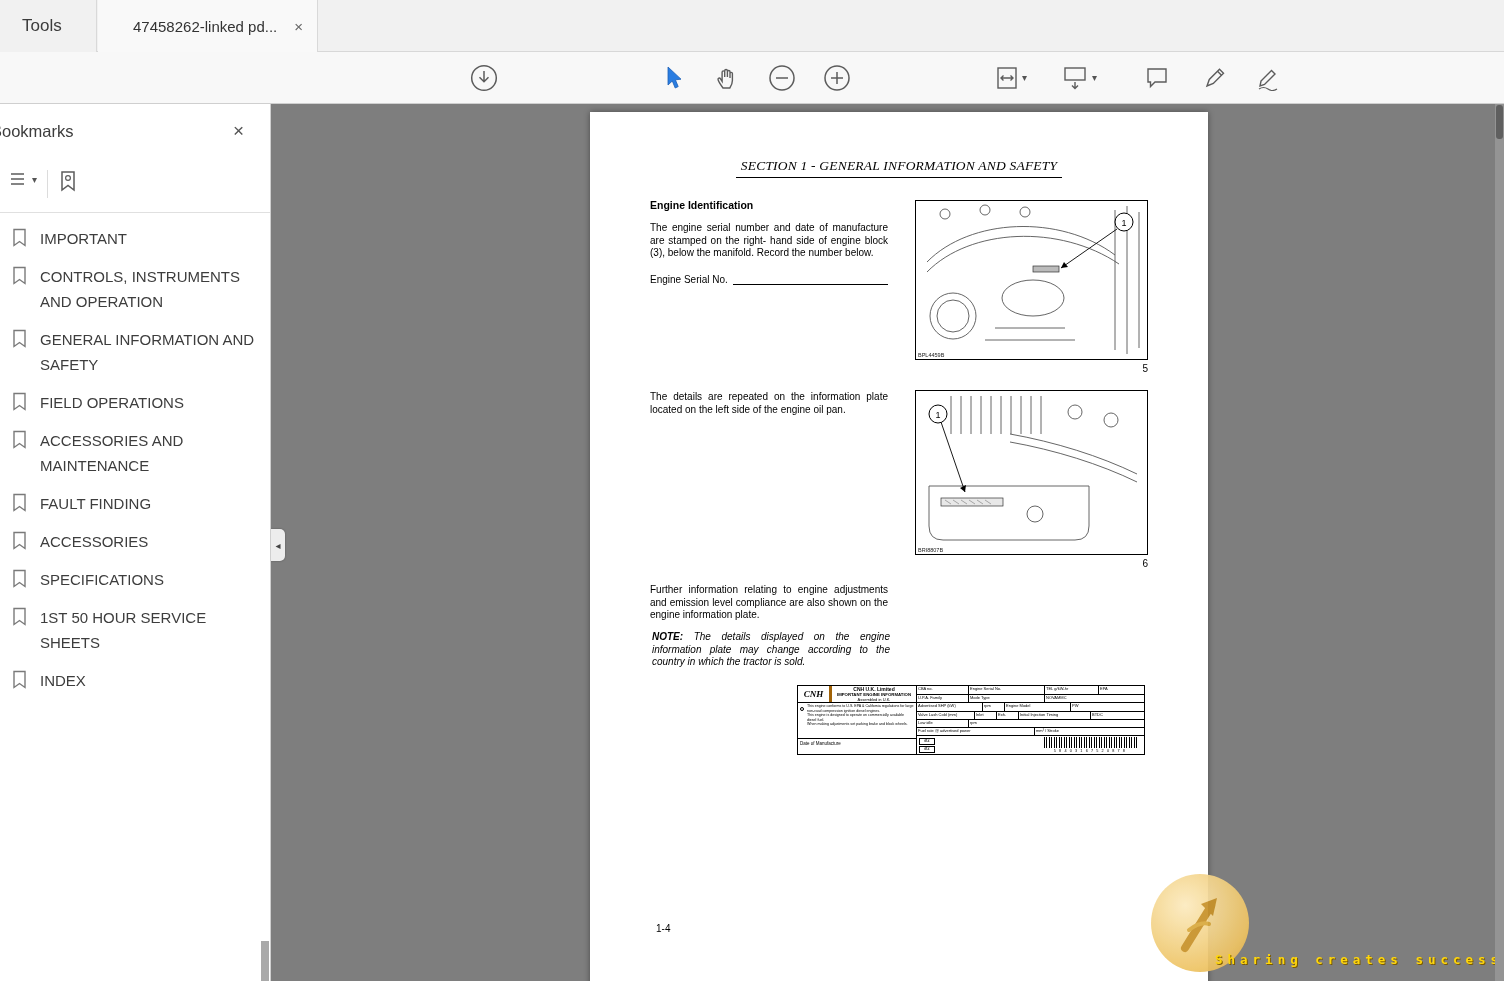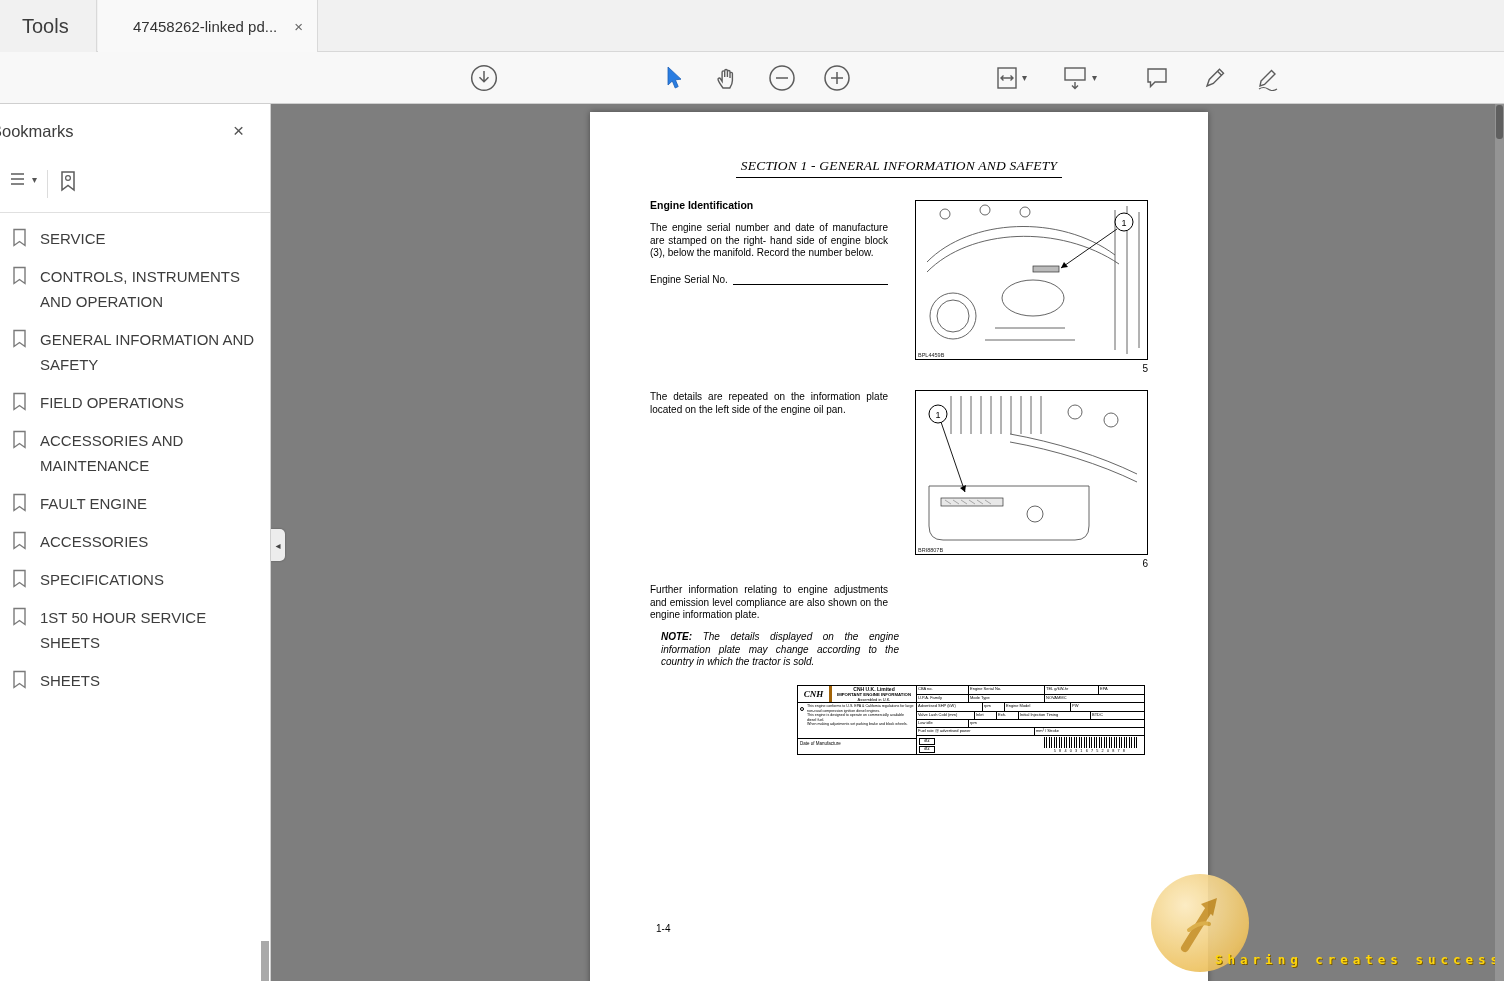--- a/index.html
+++ b/index.html
@@ -1,20 +1,20 @@
 <!DOCTYPE html>
 <html><head>
 <meta charset="utf-8">
 <style>
   * { box-sizing: border-box; margin: 0; padding: 0; }
   html,body { width:1504px; height:981px; overflow:hidden; font-family:"Liberation Sans",sans-serif; background:#fff; }
 
   
   .tabbar { position:absolute; left:0; top:0; width:1504px; height:52px; background:#f1f1f1; border-bottom:1px solid #d8d8d8; }
-  .tab-tools { position:absolute; left:0; top:0; width:97px; height:52px; background:#f1f1f1; border-right:1px solid #d9d9d9; display:flex; align-items:center; padding-left:22px; font-size:20px; color:#3c3c3c; cursor:pointer; }
+  .tab-tools { position:absolute; left:0; top:0; width:97px; height:52px; background:#f1f1f1; border-right:1px solid #d9d9d9; display:flex; align-items:center; padding-left:22px; font-size:17px; color:#3c3c3c; cursor:pointer; }
   .tab-doc { position:absolute; left:98px; top:0; width:220px; height:52px; background:#f9f9f9; border-right:1px solid #d9d9d9; display:flex; align-items:center; padding:0 14px 0 35px; font-size:15px; color:#333; cursor:pointer; }
   .tab-doc .title { flex:1; white-space:nowrap; overflow:hidden; }
   .tab-close { font-size:15px; color:#666; margin-left:8px; cursor:pointer; }
 
   
   .toolbar { position:absolute; left:0; top:52px; width:1504px; height:52px; background:#f8f8f8; border-bottom:1px solid #cfcfcf; }
   .tbtn { position:absolute; top:10px; width:34px; height:32px; display:flex; align-items:center; justify-content:center; cursor:pointer; border-radius:3px; }
   .tbtn svg { display:block; }
   .page-input { position:absolute; left:523px; top:63px; width:38px; height:28px; border:1px solid #b9b9b9; background:#fff; text-align:center; font-size:14px; color:#222; font-family:"Liberation Sans",sans-serif; }
   .page-total { position:absolute; left:570px; top:70px; font-size:14.5px; color:#333; }
@@ -43,21 +43,21 @@
   .vthumb { position:absolute; right:1px; top:1px; width:7px; height:34px; background:#5f5f5f; border-radius:3px; cursor:pointer; }
 
   .page { position:absolute; left:319px; top:8px; width:618px; height:1100px; background:#ffffff; box-shadow:0 0 6px rgba(0,0,0,.4); color:#000; }
   .section-header { position:absolute; left:0; top:44px; width:100%; text-align:center; }
   .section-header span { display:inline-block; font:italic 13.5px "Liberation Serif",serif; border-bottom:1px solid #000; padding:0 5px 3px; letter-spacing:.2px; }
   .eng-head { position:absolute; left:60px; top:87px; font-size:10.5px; font-weight:bold; }
   .para { position:absolute; left:60px; width:238px; font-size:10px; line-height:12.6px; text-align:justify; }
   .p1 { top:110px; }
   .p2 { top:279px; }
   .p3 { top:472px; }
-  .note { position:absolute; left:71px; top:519px; width:238px; font-size:10px; line-height:12.6px; font-style:italic; text-align:justify; }
+  .note { position:absolute; left:62px; top:519px; width:238px; font-size:10px; line-height:12.6px; font-style:italic; text-align:justify; }
   .note b { font-weight:bold; }
   .serial-row { position:absolute; left:60px; top:162px; width:238px; display:flex; align-items:flex-end; font-size:10px; }
   .serial-line { flex:1; border-bottom:1px solid #000; margin-left:5px; height:11px; }
 
   .figure { position:absolute; left:325px; width:233px; background:#fff; }
   .fig-1 { top:88px; height:160px; }
   .fig-2 { top:278px; height:165px; }
   .fig-code { position:absolute; left:3px; bottom:2px; font-size:5.5px; color:#222; }
   .fig-num { position:absolute; left:325px; width:233px; text-align:right; font-size:10px; }
   .fn-1 { top:251px; }
@@ -200,21 +200,21 @@
         </svg>
     </div>
   </div>
   <div class="panel-hr"></div>
 
   <div class="bm-list">
     <div class="bm-item">
       <span class="bm-ic"><svg width="15" height="19">
             <path d="M2 1.5h11v16l-5.5-4-5.5 4z" fill="none" stroke="#7a7a7a" stroke-width="1.4"></path>
           </svg></span>
-      <span class="bm-label">SERVICE</span>
+      <span class="bm-label">IMPORTANT</span>
     </div>
     <div class="bm-item">
       <span class="bm-ic"><svg width="15" height="19">
             <path d="M2 1.5h11v16l-5.5-4-5.5 4z" fill="none" stroke="#7a7a7a" stroke-width="1.4"></path>
           </svg></span>
       <span class="bm-label">CONTROLS, INSTRUMENTS AND OPERATION</span>
     </div>
     <div class="bm-item">
       <span class="bm-ic"><svg width="15" height="19">
             <path d="M2 1.5h11v16l-5.5-4-5.5 4z" fill="none" stroke="#7a7a7a" stroke-width="1.4"></path>
@@ -230,21 +230,21 @@
     <div class="bm-item">
       <span class="bm-ic"><svg width="15" height="19">
             <path d="M2 1.5h11v16l-5.5-4-5.5 4z" fill="none" stroke="#7a7a7a" stroke-width="1.4"></path>
           </svg></span>
       <span class="bm-label">ACCESSORIES AND MAINTENANCE</span>
     </div>
     <div class="bm-item">
       <span class="bm-ic"><svg width="15" height="19">
             <path d="M2 1.5h11v16l-5.5-4-5.5 4z" fill="none" stroke="#7a7a7a" stroke-width="1.4"></path>
           </svg></span>
-      <span class="bm-label">FAULT ENGINE</span>
+      <span class="bm-label">FAULT FINDING</span>
     </div>
     <div class="bm-item">
       <span class="bm-ic"><svg width="15" height="19">
             <path d="M2 1.5h11v16l-5.5-4-5.5 4z" fill="none" stroke="#7a7a7a" stroke-width="1.4"></path>
           </svg></span>
       <span class="bm-label">ACCESSORIES</span>
     </div>
     <div class="bm-item">
       <span class="bm-ic"><svg width="15" height="19">
             <path d="M2 1.5h11v16l-5.5-4-5.5 4z" fill="none" stroke="#7a7a7a" stroke-width="1.4"></path>
@@ -254,21 +254,21 @@
     <div class="bm-item">
       <span class="bm-ic"><svg width="15" height="19">
             <path d="M2 1.5h11v16l-5.5-4-5.5 4z" fill="none" stroke="#7a7a7a" stroke-width="1.4"></path>
           </svg></span>
       <span class="bm-label">1ST 50 HOUR SERVICE SHEETS</span>
     </div>
     <div class="bm-item">
       <span class="bm-ic"><svg width="15" height="19">
             <path d="M2 1.5h11v16l-5.5-4-5.5 4z" fill="none" stroke="#7a7a7a" stroke-width="1.4"></path>
           </svg></span>
-      <span class="bm-label">SHEETS</span>
+      <span class="bm-label">INDEX</span>
     </div>
   </div>
   <div class="sb-thumb"></div>
 </div>
 
 <div class="main">
 
   <div class="page">
     <div class="section-header"><span>SECTION 1  -  GENERAL INFORMATION AND SAFETY</span></div>
     <div class="eng-head">Engine Identification</div>

